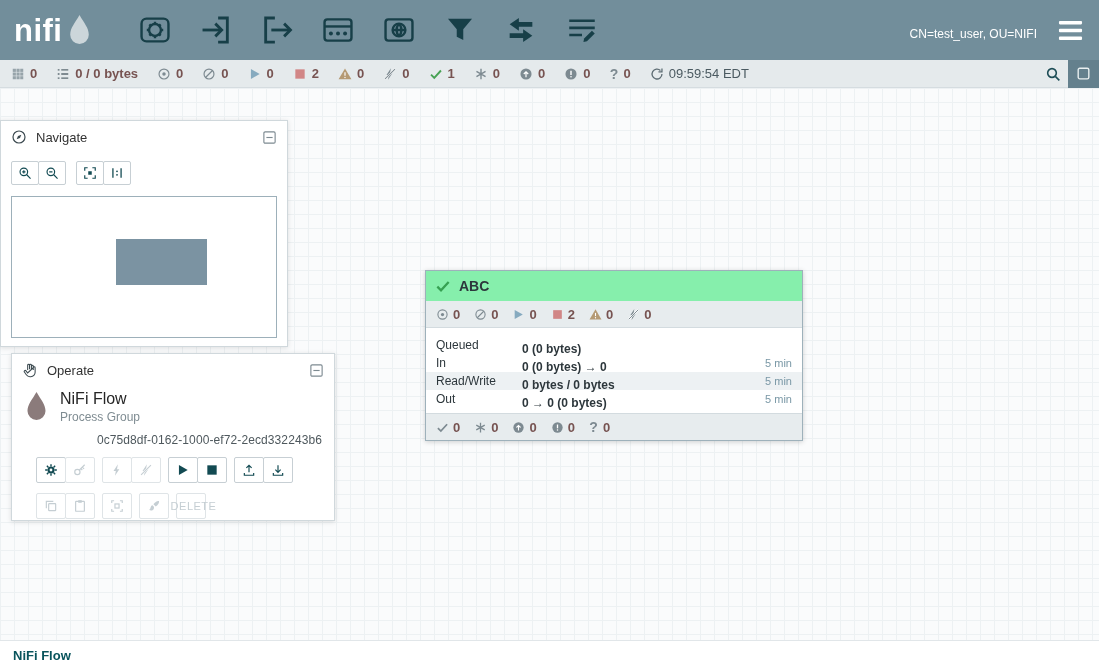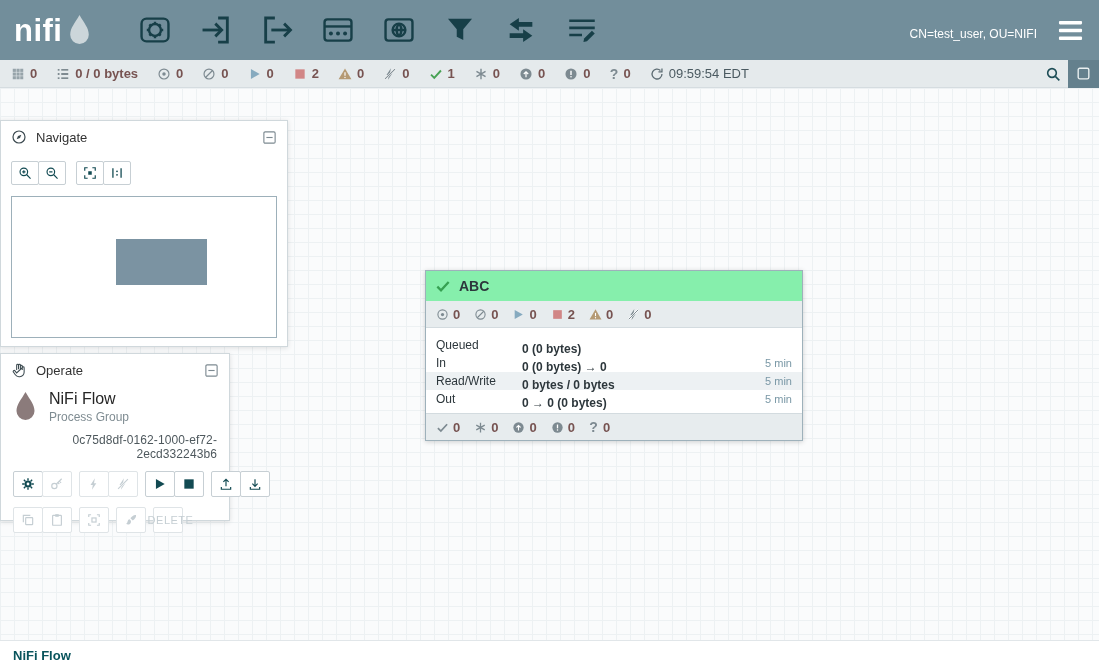--- a/index.html
+++ b/index.html
@@ -54,28 +54,28 @@
   #navigate-panel { left:0; top:32px; width:288px; height:227px; }
   .nav-tools { display:flex; gap:10px; padding:8px 10px 2px; }
   .btn { height:24px; min-width:28px; background:#fff; border:1px solid #c7cfd4; border-radius:2px;
          display:flex; align-items:center; justify-content:center; color:#124a52; cursor:pointer; }
   .btn svg { width:14px; height:14px; }
   .pair { display:flex; }
   .pair .btn + .btn { margin-left:-1px; }
   .minimap { margin:9px 10px; height:142px; border:1px solid #9db0ba; position:relative; background:#fff; cursor:pointer; }
   .mini-rect { position:absolute; left:104px; top:42px; width:91px; height:46px; background:#7b93a2; cursor:move; }
 
-  #operate-panel { left:0; top:265px; width:230px; height:168px; }
+  #operate-panel { left:11px; top:265px; width:324px; height:168px; }
   .op-flow { display:flex; align-items:center; padding:4px 12px 0; }
   .op-drop { width:25px; height:32px; color:#8b7b7b; }
   .op-flow-text { margin-left:11px; }
   .op-name { font-size:16px; color:#262626; }
   .op-type { font-size:12px; color:#7f8c92; margin-top:2px; }
   .op-id { font-size:12px; color:#4e585d; padding:9px 12px 0; letter-spacing:.1px;text-align:right; }
-  .op-row { display:flex; gap:7px; padding:10px 12px 0;align-items:flex-end; }
+  .op-row { display:flex; gap:7px; padding:10px 24px 0;align-items:flex-end; }
   .op-row .btn { width:30px; height:26px; }
   .btn.disabled { color:#c5ced3; border-color:#dfe4e7; cursor:default; }
   .delete-btn { width:84px; font-size:11px; letter-spacing:.5px; gap:5px; color:#b9c2c7; }
   .delete-btn svg { width:12px; height:13px; }
 
   
   .pg { position:absolute; left:425px; top:182px; width:378px; height:171px; background:#fff;
         border:1px solid #9eb1bb; box-shadow:0 1px 5px rgba(0,0,0,.18); cursor:pointer; }
   .pg-header { height:30px; background:#86efac; display:flex; align-items:center; padding:0 9px; }
   .pg-header .ic { width:16px; height:16px; }

